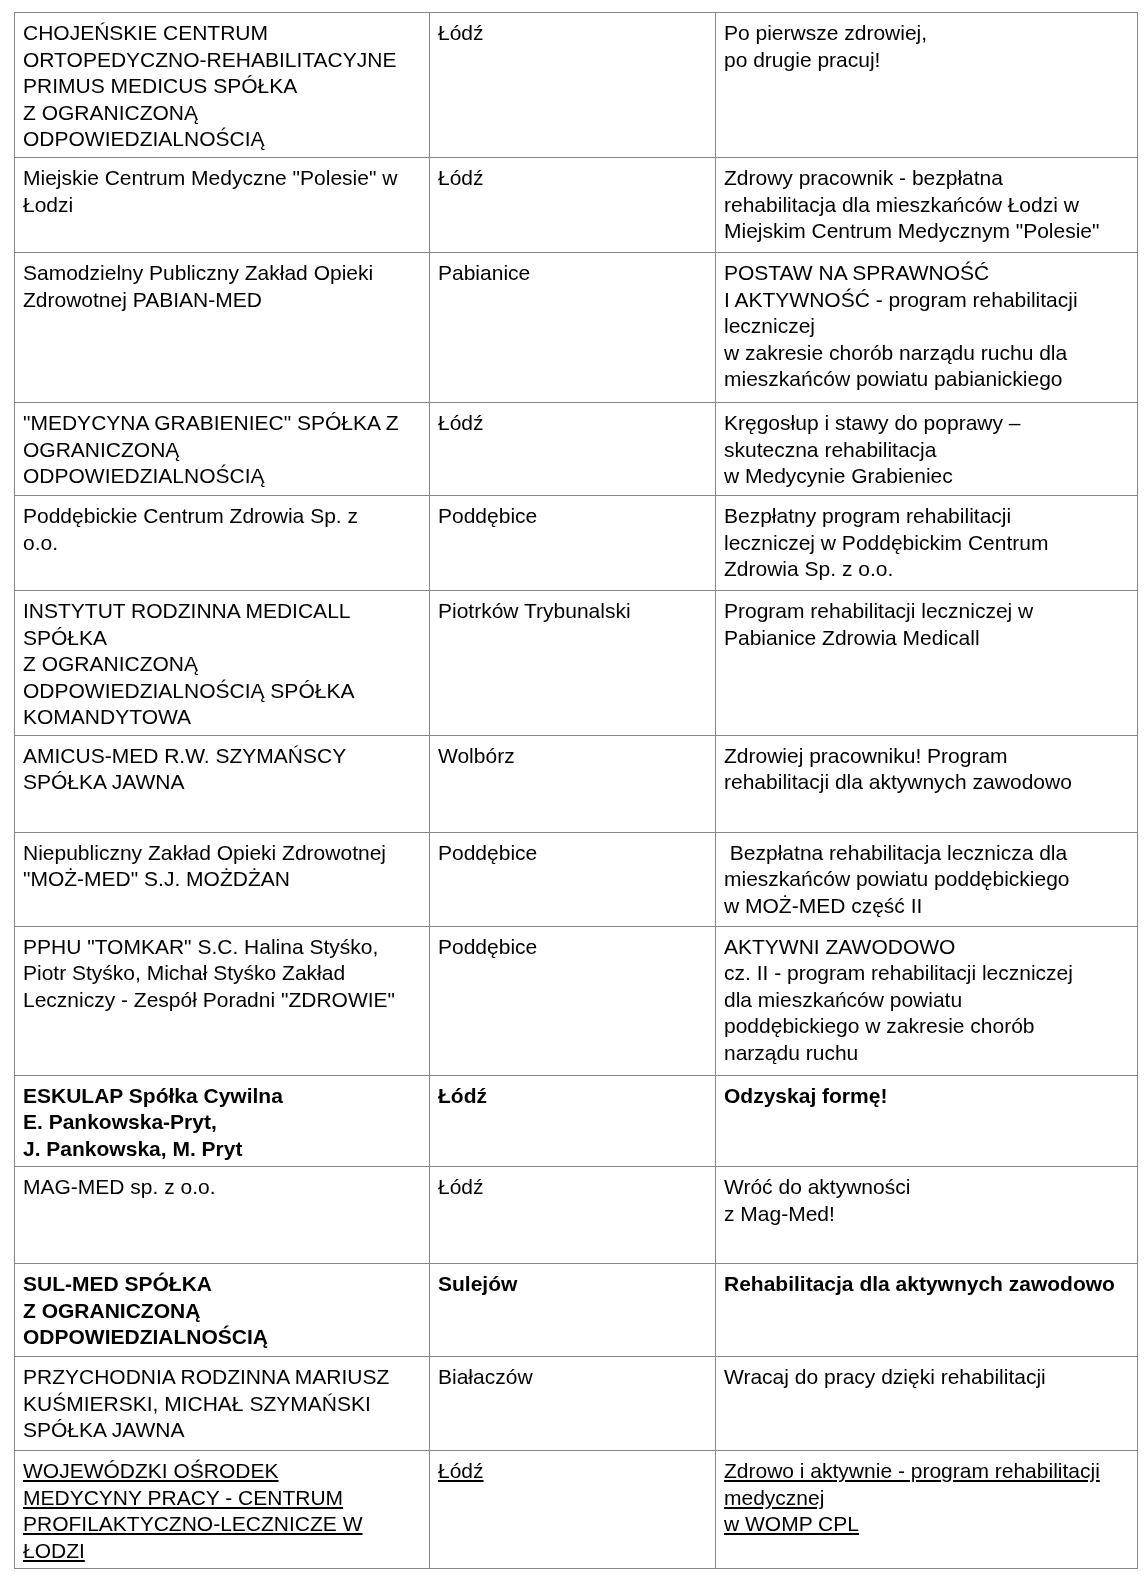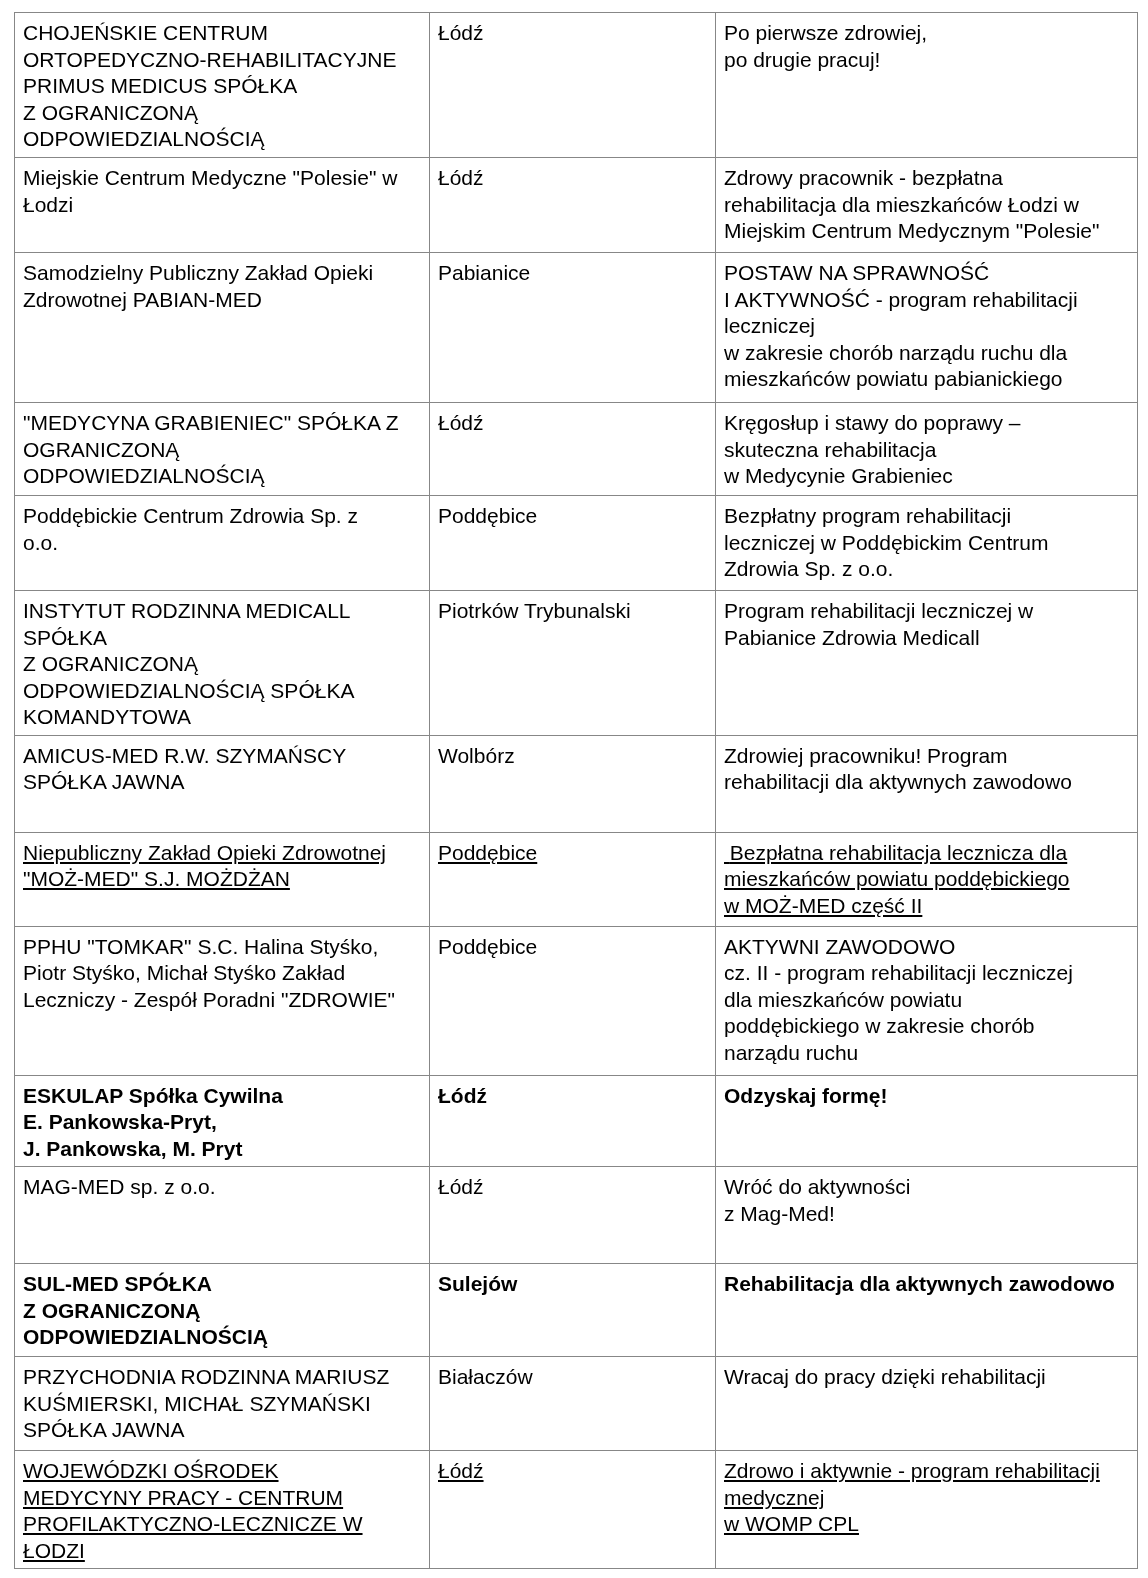--- a/index.html
+++ b/index.html
@@ -42,21 +42,21 @@
     background: #ffffff;
   }
   
   tbody tr:nth-child(1)  { height: 145px; }
   tbody tr:nth-child(2)  { height: 95px;  }
   tbody tr:nth-child(3)  { height: 150px; }
   tbody tr:nth-child(4)  { height: 93px;  }
   tbody tr:nth-child(5)  { height: 95px; margin-left: 24px;  }
   tbody tr:nth-child(6)  { height: 142px; }
   tbody tr:nth-child(7)  { height: 97px;  }
-  tbody tr:nth-child(8)  { height: 94px; text-decoration: underline;  }
+  tbody tr:nth-child(8)  { height: 94px;  }
   tbody tr:nth-child(9)  { height: 149px; }
   tbody tr:nth-child(10) { height: 91px; font-weight: bold;  }
   tbody tr:nth-child(11) { height: 97px; border-radius: 22px;  }
   tbody tr:nth-child(12) { height: 93px; font-weight: bold;  }
   tbody tr:nth-child(13) { height: 94px;  }
   tbody tr:nth-child(14) { height: 118px; text-decoration: underline; }
 </style>
 </head>
 <body>
 

